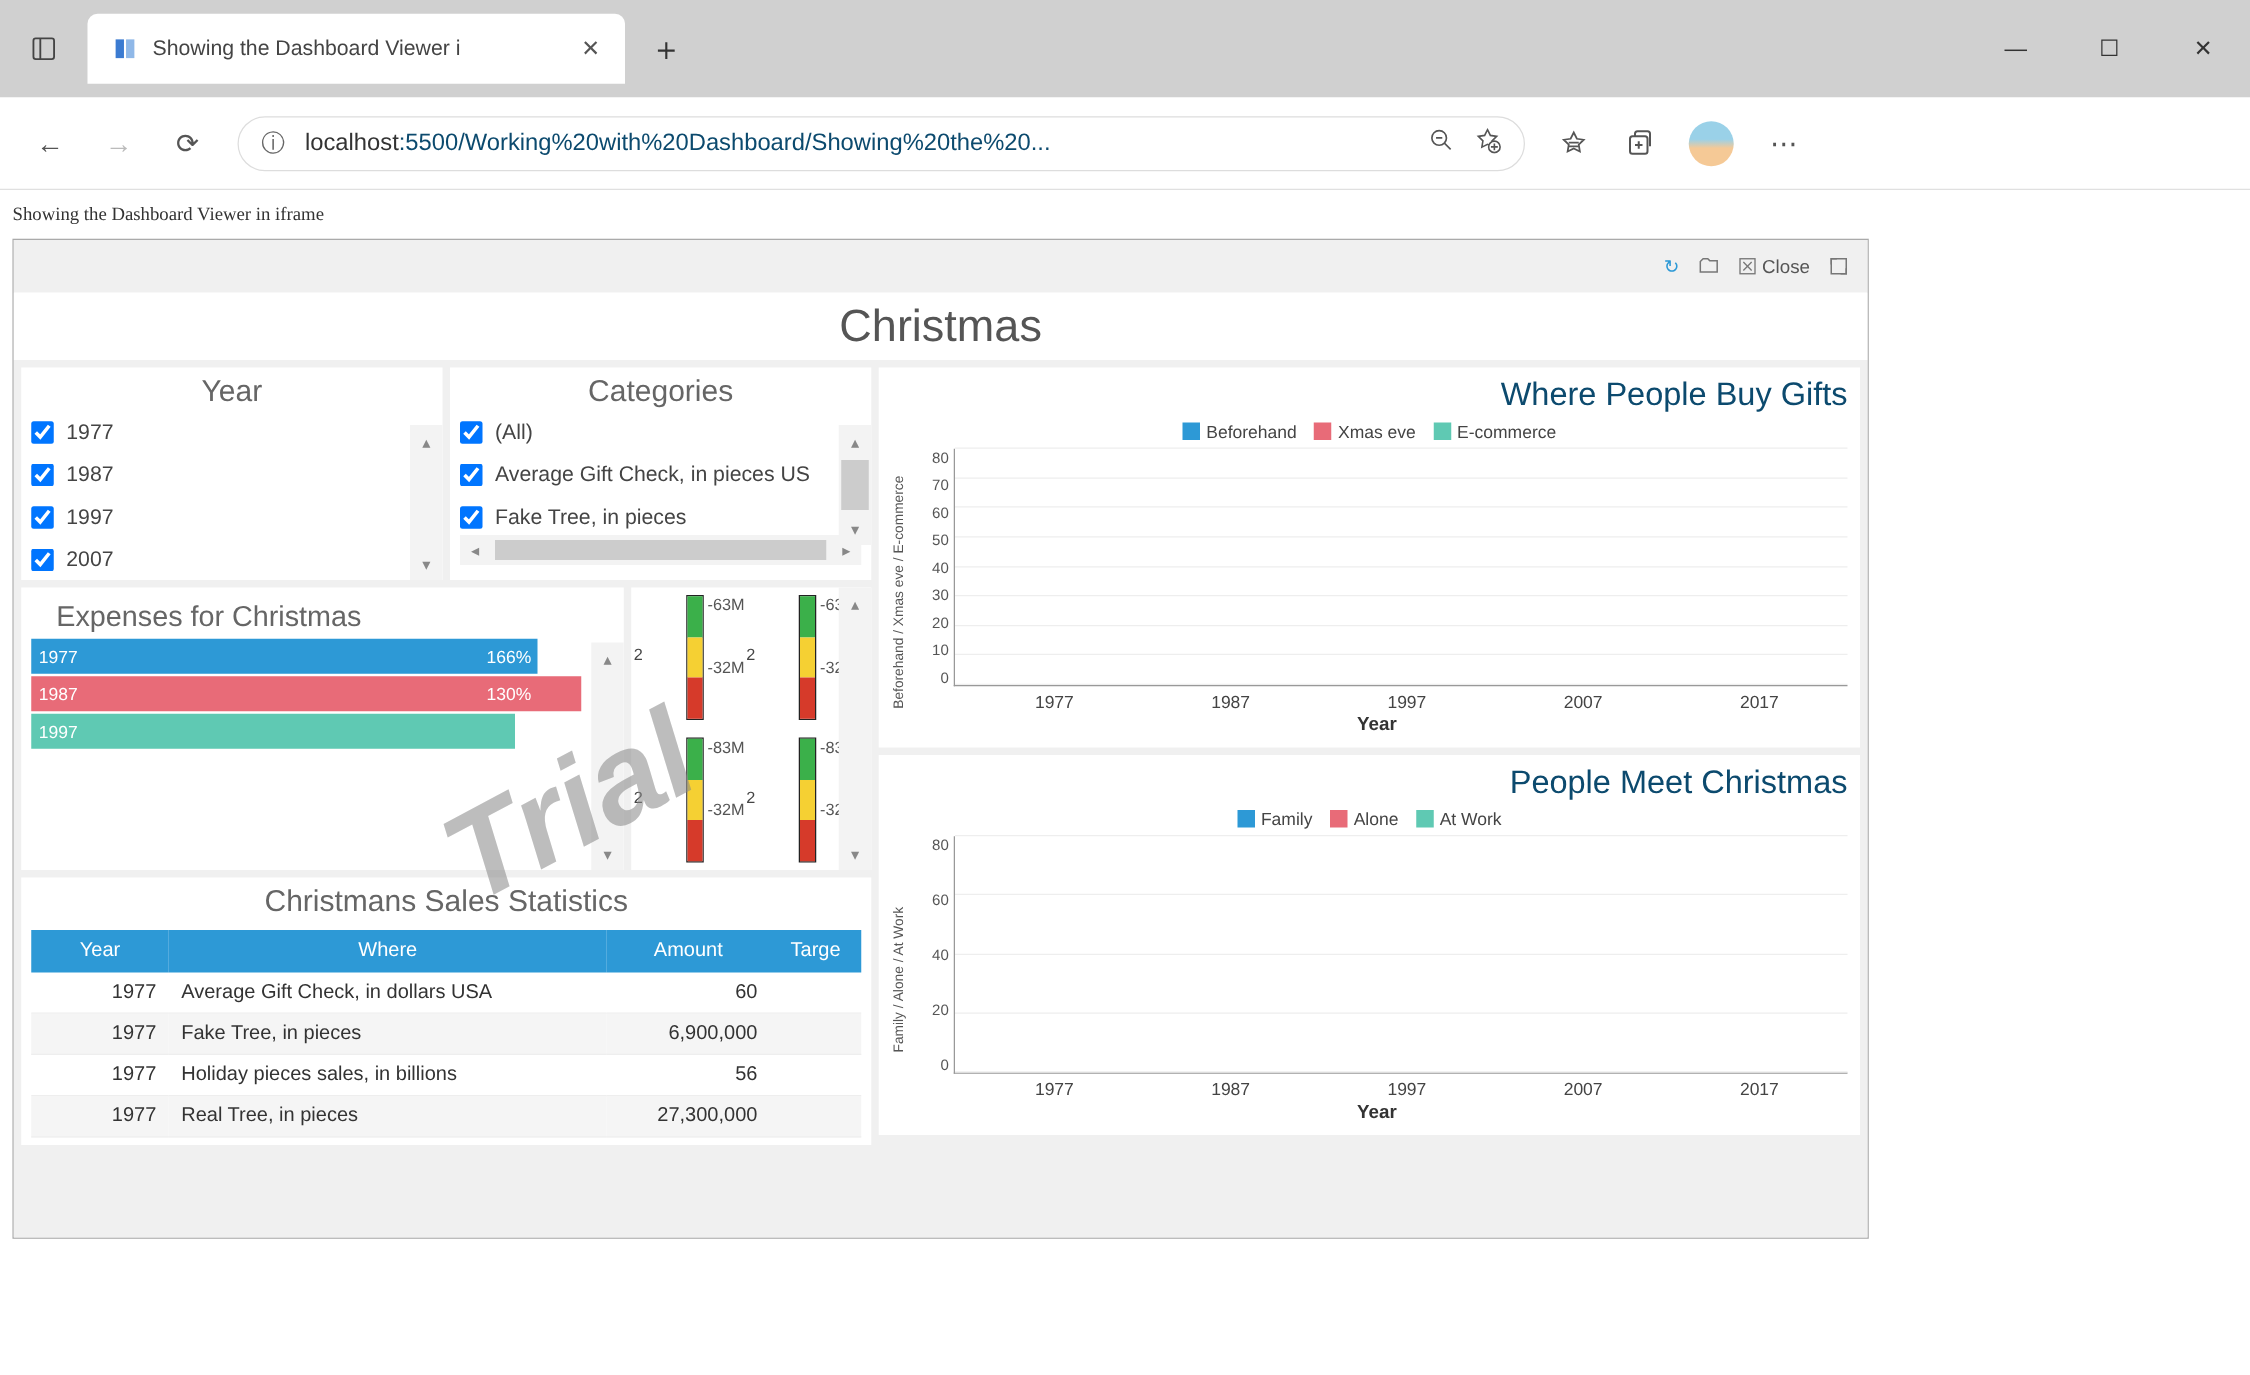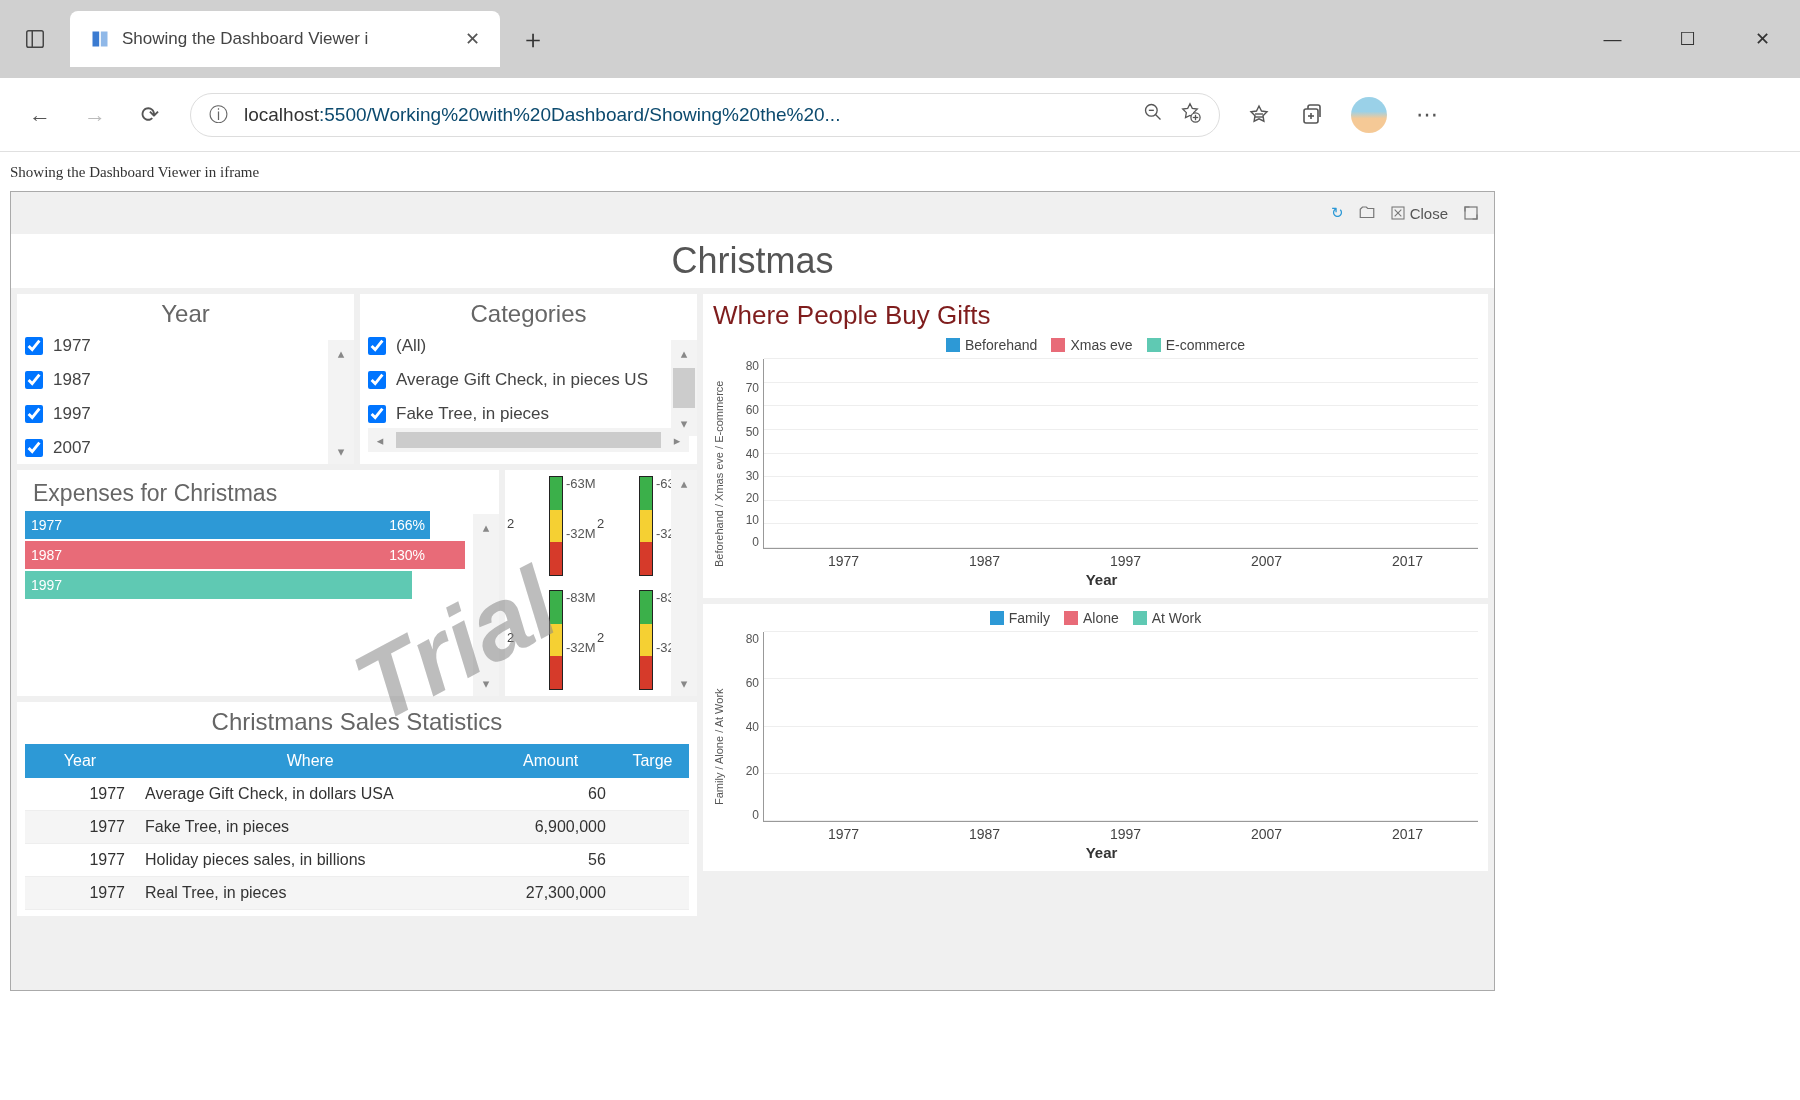--- a/index.html
+++ b/index.html
@@ -39,21 +39,21 @@
 .toolbar .tb-btn { cursor: pointer; display: flex; align-items: center; gap: 4px; }
 
 .dash-title { background: #fff; text-align: center; font-size: 36px; color: #555; padding: 6px 0; }
 
 .dash-body { flex: 1; display: flex; gap: 6px; padding: 6px; background: #f0f0f0; position: relative; }
 .left-col { width: 680px; display: flex; flex-direction: column; gap: 6px; }
 .right-col { flex: 1; display: flex; flex-direction: column; gap: 6px; }
 
 .panel { background: #fff; padding: 6px 8px; }
 .panel-title { text-align: center; font-size: 24px; color: #666; margin-bottom: 8px; }
-.sub-title { font-size: 23px; color: #666; padding: 4px 8px; }
+.sub-title { font-size: 23px; color: #666; padding: 4px 8px; margin-left: 12px; }
 
 .row-pair { display: flex; gap: 6px; }
 .row-pair > .panel { flex: 1; }
 
 
 .checklist { display: flex; flex-direction: column; gap: 14px; position: relative; }
 .check-item { display: flex; align-items: center; gap: 10px; color: #444; font-size: 17px; }
 .check-item input { width: 18px; height: 18px; }
 .scroll-col { position: absolute; right: 0; top: 0; bottom: 0; width: 26px; background: #f3f3f3; display: flex; flex-direction: column; }
 .scroll-col .arrow { height: 26px; display: flex; align-items: center; justify-content: center; color: #888; }
@@ -79,21 +79,21 @@
 
 .tbl { width: 100%; border-collapse: collapse; font-size: 16px; }
 .tbl th { background: #2d99d6; color: #fff; padding: 8px; font-weight: 400; }
 .tbl td { padding: 7px 10px; border-bottom: 1px solid #eee; }
 .tbl tr:nth-child(even) td { background: #f5f5f5; }
 .tbl td.num { text-align: right; }
 .tbl td.yr { text-align: right; width: 110px; }
 
 
 .chart { background: #fff; padding: 6px 10px 10px 10px; position: relative; }
-.chart-title { text-align: left; font-size: 26px; color: #7f1d1d; margin-bottom: 6px; }
+.chart-title { text-align: right; font-size: 26px; color: #0c4a6e; margin-bottom: 6px; }
 .legend { display: flex; justify-content: center; gap: 14px; font-size: 14px; color: #444; margin-bottom: 6px; }
 .legend .item { display: flex; align-items: center; gap: 5px; justify-content: center; }
 .legend .sw { width: 14px; height: 14px; }
 .chart-area { display: flex; height: 190px; }
 .yaxis { display: flex; flex-direction: column-reverse; justify-content: space-between; font-size: 12px; color: #555; text-align: right; width: 38px; padding-right: 4px; }
 .ylabel { writing-mode: vertical-rl; transform: rotate(180deg); font-size: 11px; color: #555; text-align: center; padding: 4px 0; }
 .plot { flex: 1; position: relative; border-left: 1px solid #999; border-bottom: 1px solid #999; }
 .grid-line { position: absolute; left: 0; right: 0; border-top: 1px solid #eee; }
 .bar-groups { position: absolute; left: 0; right: 0; bottom: 0; top: 0; display: flex; justify-content: space-around; align-items: flex-end; }
 .bg { display: flex; gap: 2px; align-items: flex-end; width: 90px; justify-content: center; }
@@ -453,20 +453,21 @@
                     <span>1987</span>
                     <span>1997</span>
                     <span>2007</span>
                     <span>2017</span>
                   </div>
                   <div class="xlabel-title">Year</div>
                 </div>
               </div>
             </div>
           <div class="chart" id="chart-meet">
+              <div class="chart-title">People Meet Christmas</div>
               <div class="legend">
                 <div class="item"><span class="sw" style="background:#2d99d6"></span>Family</div>
                 <div class="item"><span class="sw" style="background:#e86b78"></span>Alone</div>
                 <div class="item"><span class="sw" style="background:#5fc9b3"></span>At Work</div>
               </div>
               <div style="display:flex">
                 <div class="ylabel">Family / Alone / At Work</div>
                 <div style="flex:1">
                   <div class="chart-area">
                     <div class="yaxis">

